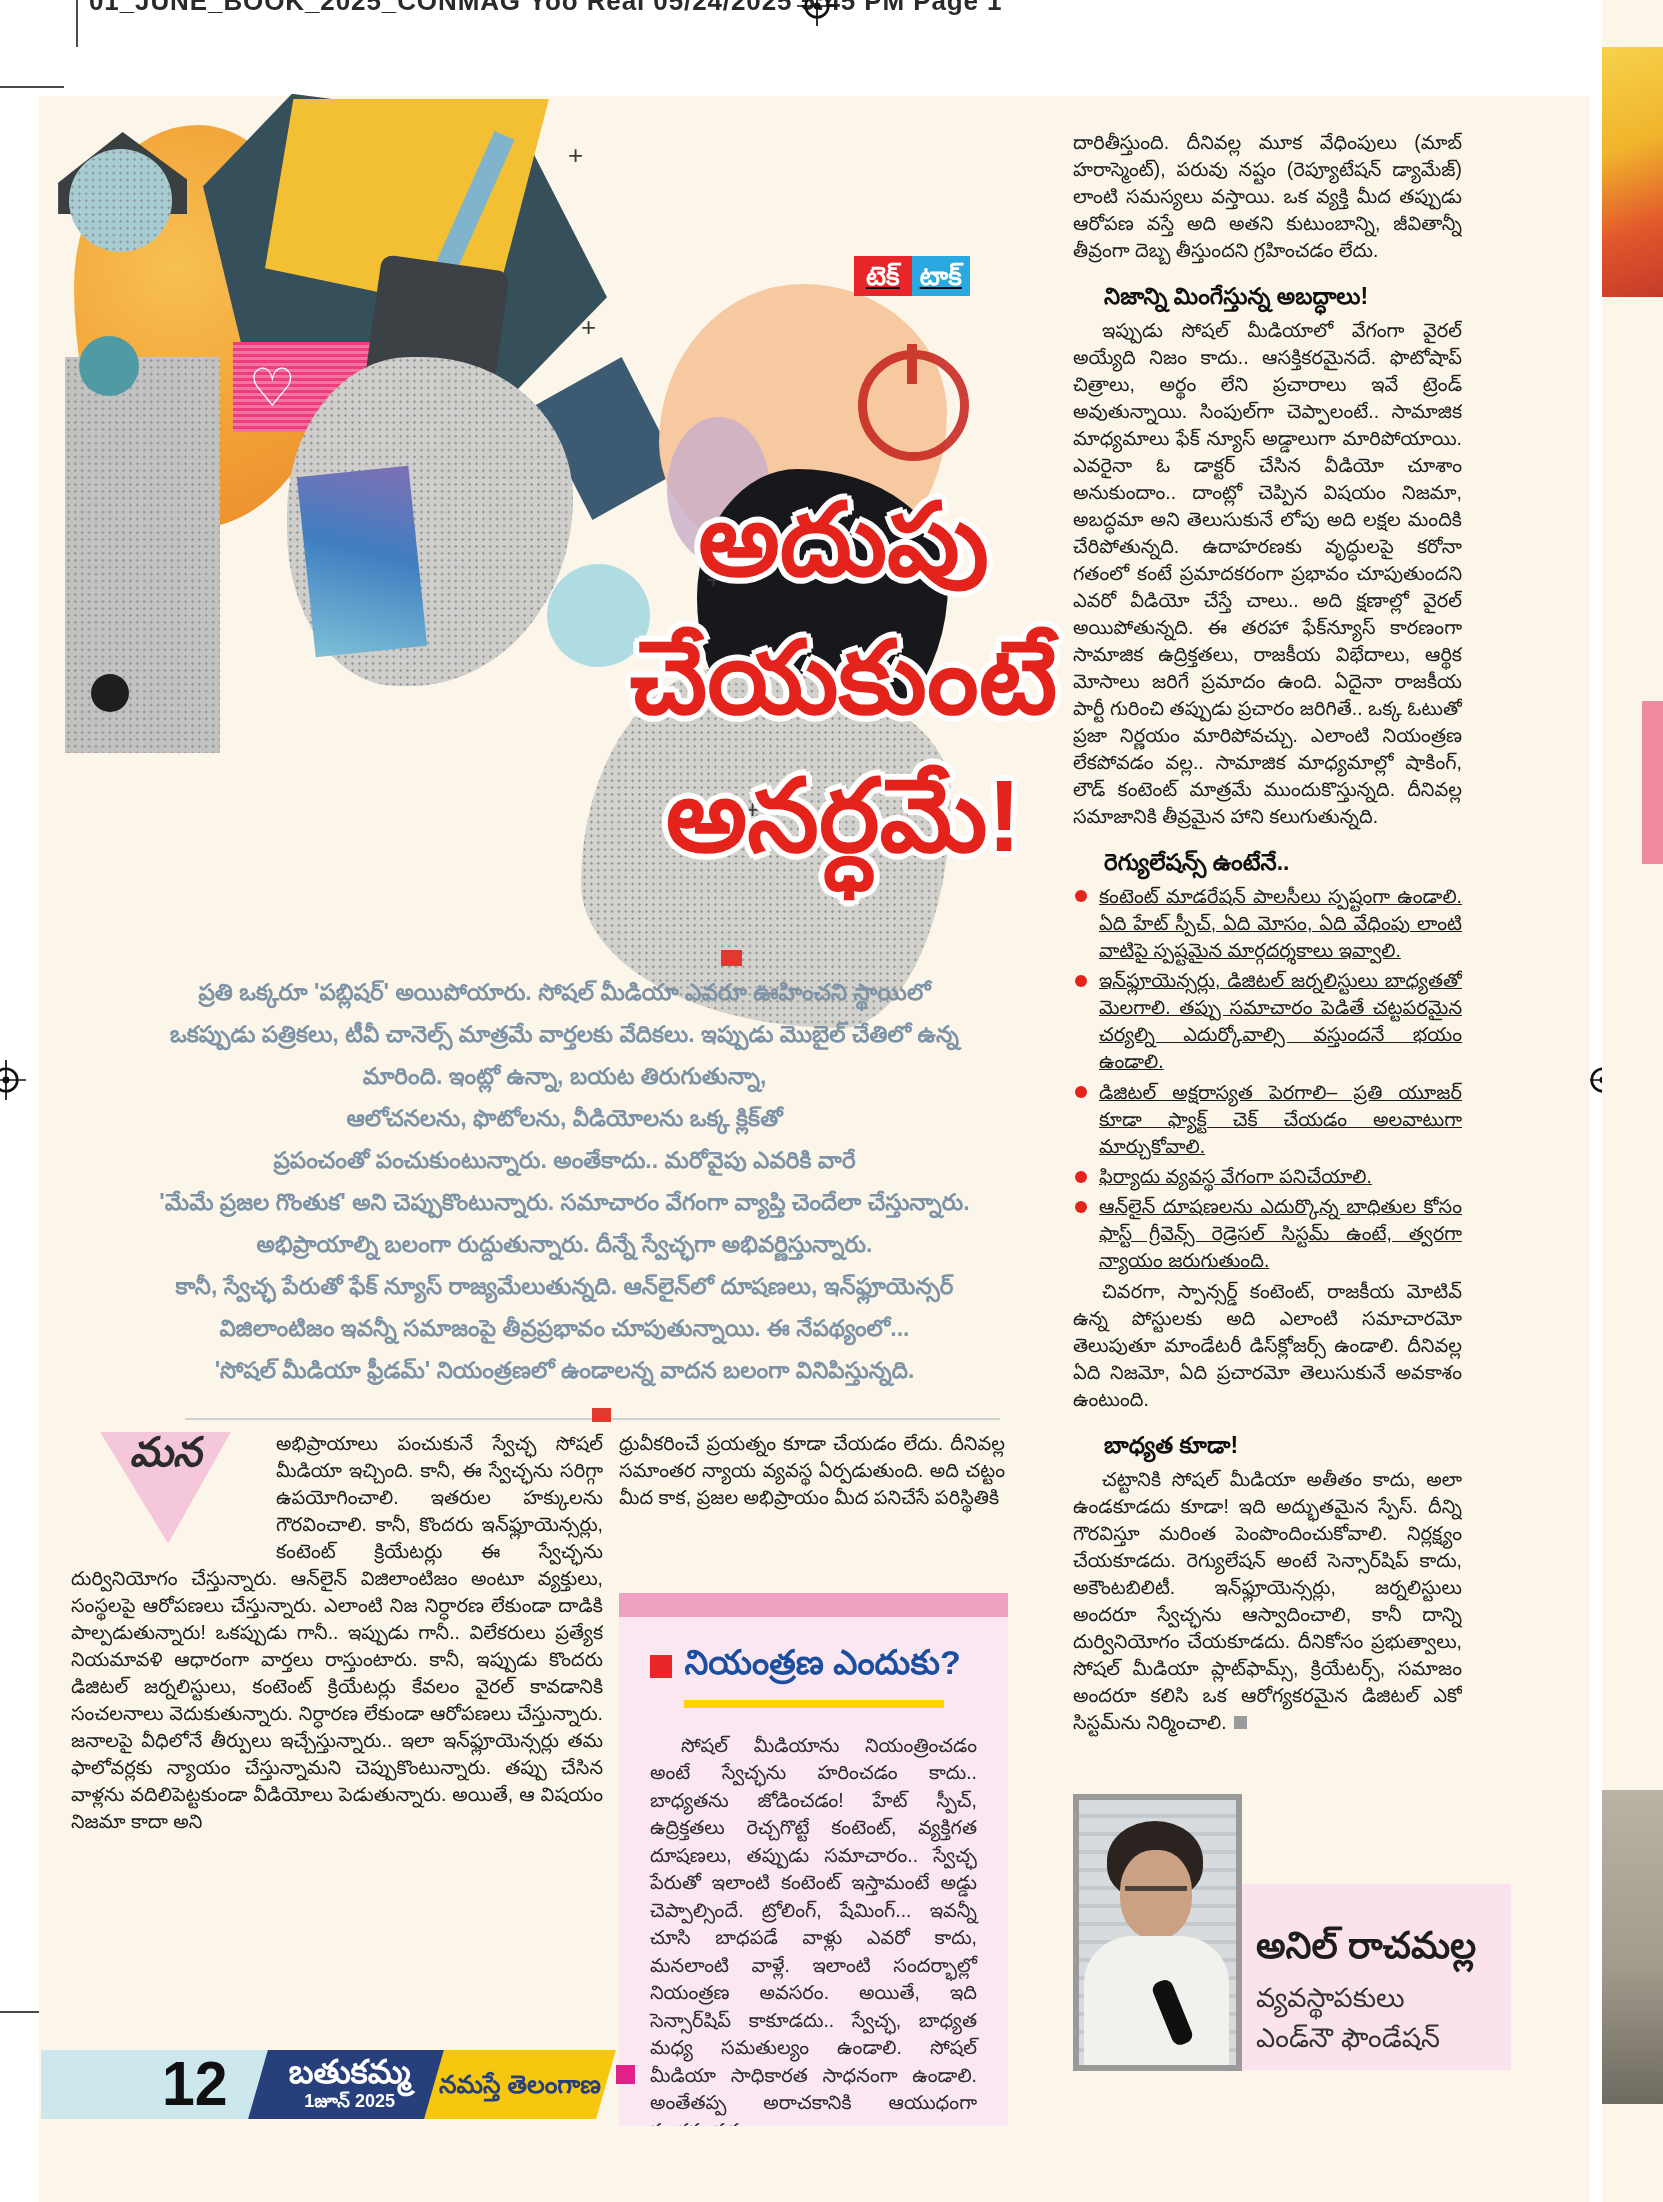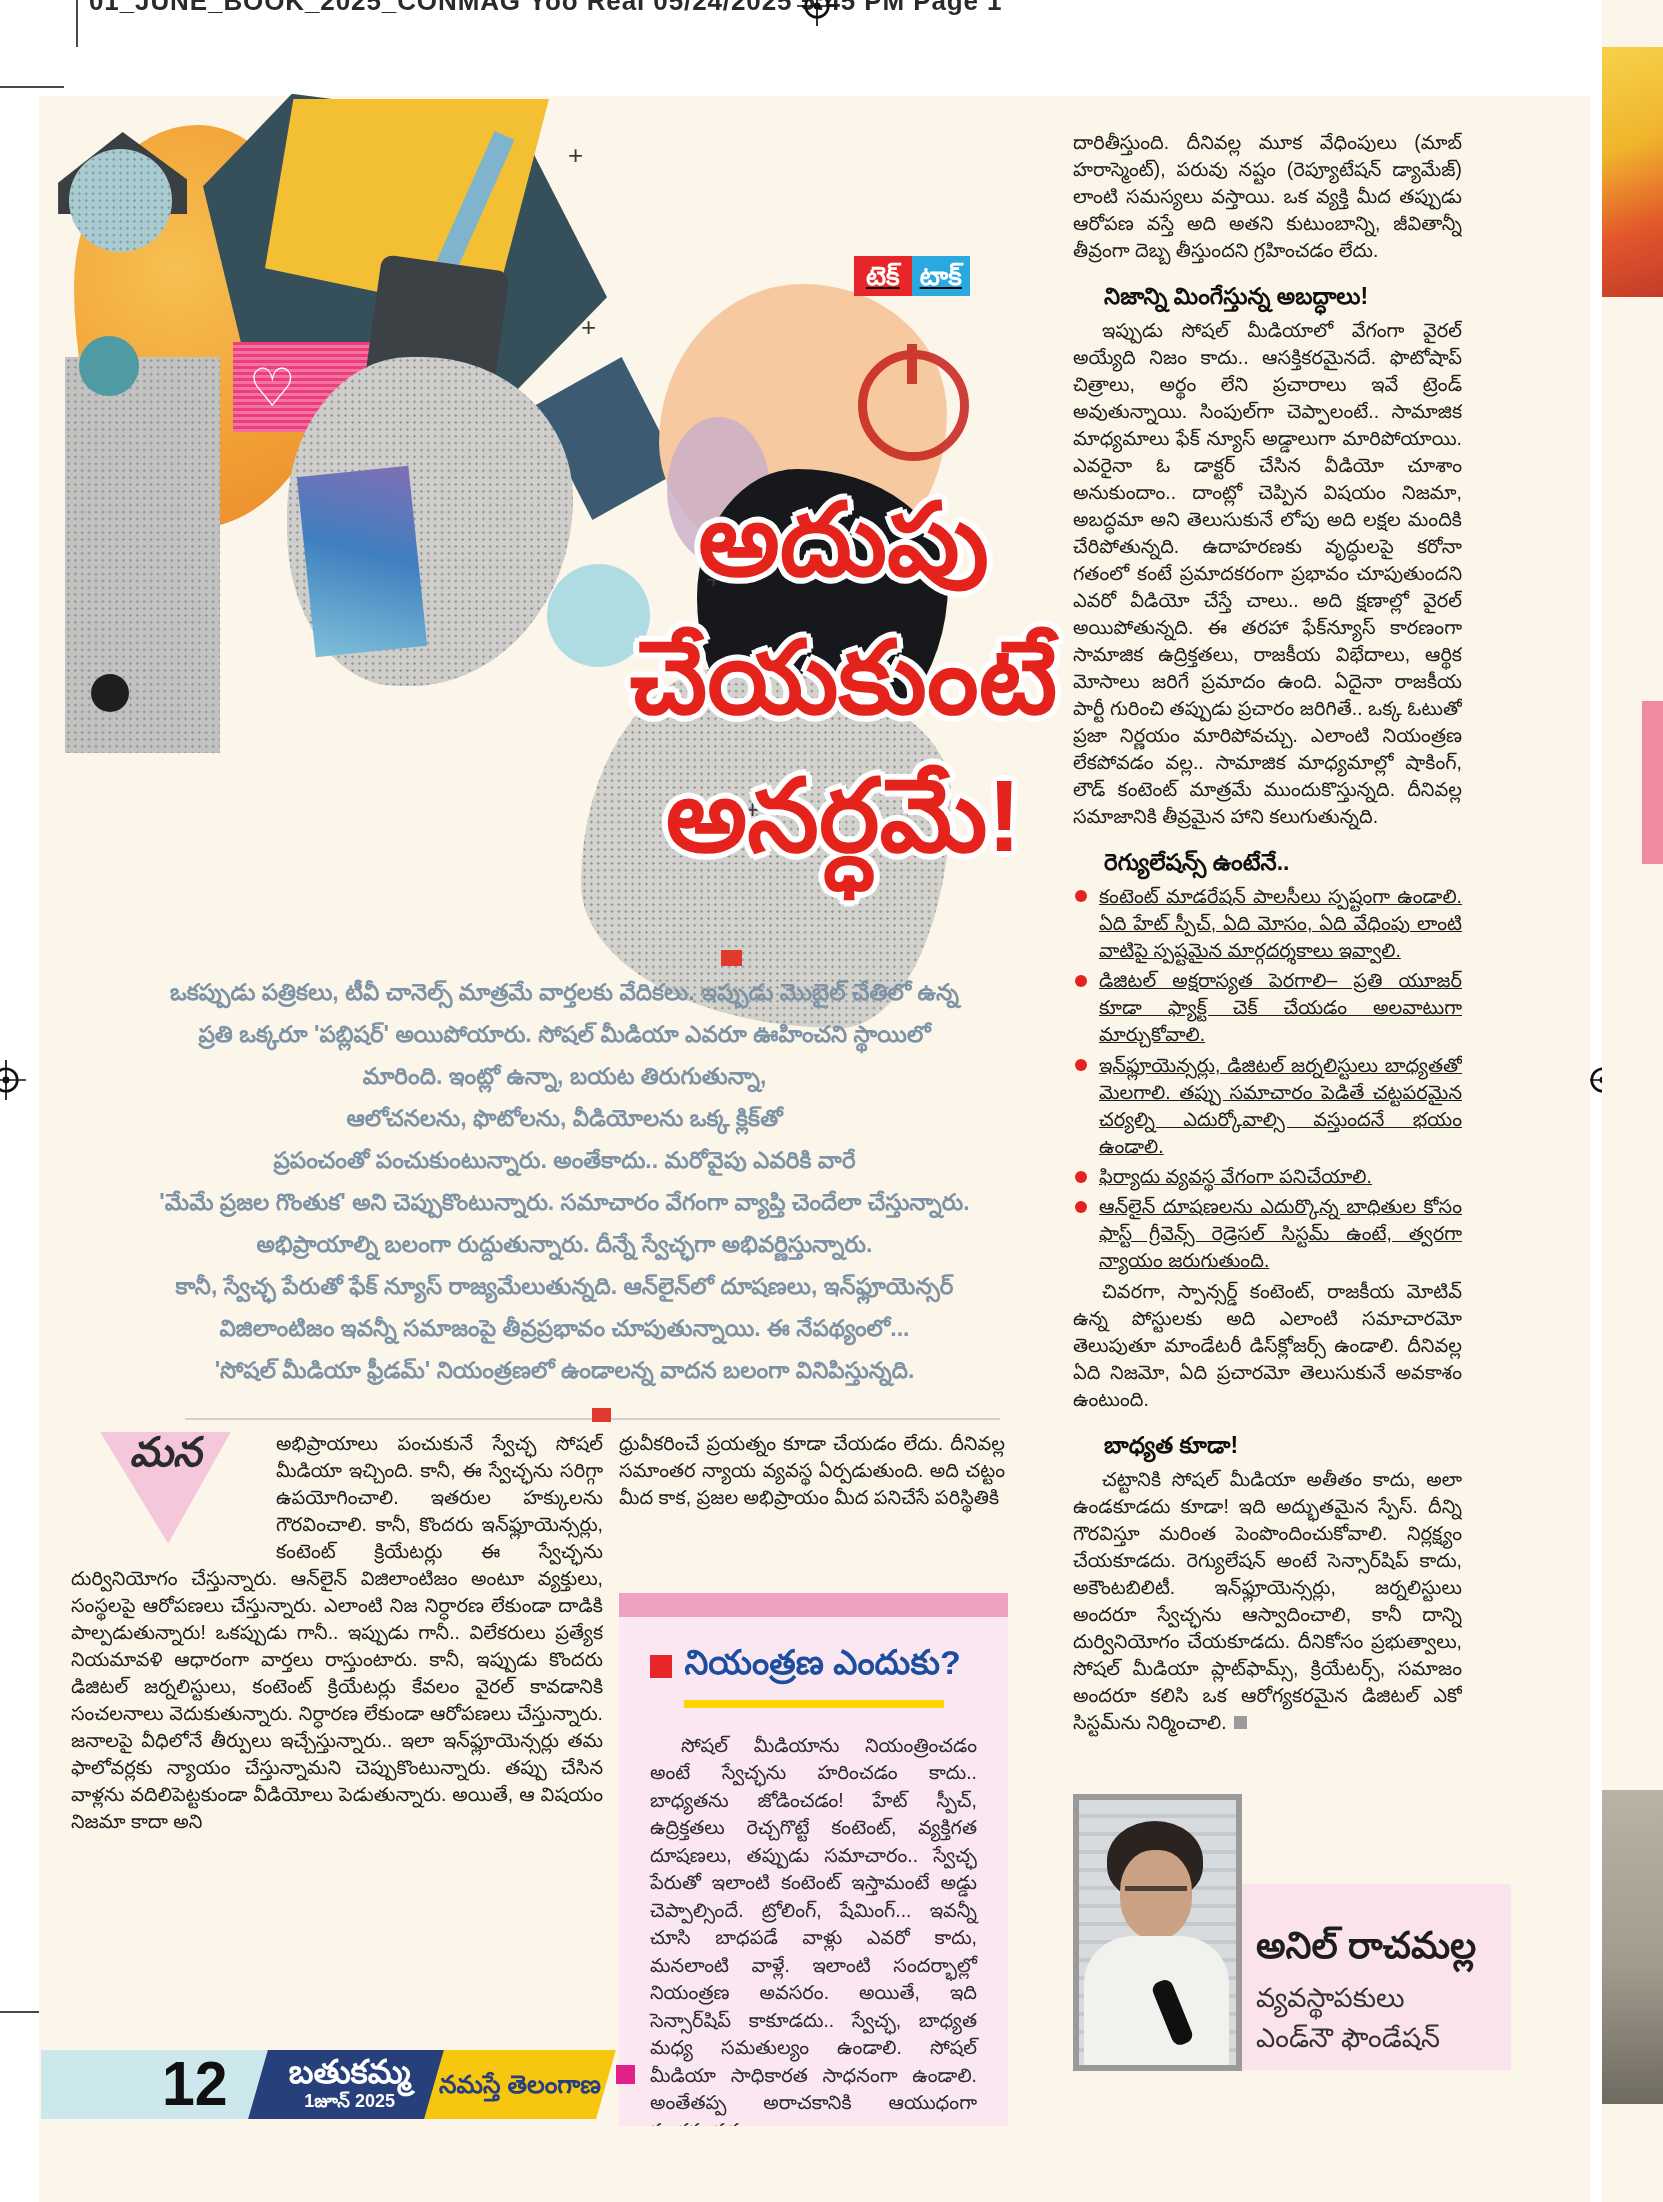--- a/index.html
+++ b/index.html
@@ -179,22 +179,22 @@
   </div>
 
   <div class="headline">
     <div>అదుపు</div>
     <div>చేయకుంటే</div>
     <div>అనర్ధమే!</div>
   </div>
 
   <div class="redsq" style="left:721px;top:950px;width:20.6px;height:15.5px;"></div>
   <div class="intro">
+    <div>ప్రతి ఒక్కరూ 'పబ్లిషర్' అయిపోయారు. సోషల్ మీడియా ఎవరూ ఊహించని స్థాయిలో</div>
     <div>ఒకప్పుడు పత్రికలు, టీవీ చానెల్స్ మాత్రమే వార్తలకు వేదికలు. ఇప్పుడు మొబైల్ చేతిలో ఉన్న</div>
-    <div>ప్రతి ఒక్కరూ 'పబ్లిషర్' అయిపోయారు. సోషల్ మీడియా ఎవరూ ఊహించని స్థాయిలో</div>
     <div>మారింది. ఇంట్లో ఉన్నా, బయట తిరుగుతున్నా,</div>
     <div>ఆలోచనలను, ఫొటోలను, వీడియోలను ఒక్క క్లిక్‌తో</div>
     <div>ప్రపంచంతో పంచుకుంటున్నారు. అంతేకాదు.. మరోవైపు ఎవరికి వారే</div>
     <div>'మేమే ప్రజల గొంతుక' అని చెప్పుకొంటున్నారు. సమాచారం వేగంగా వ్యాప్తి చెందేలా చేస్తున్నారు.</div>
     <div>అభిప్రాయాల్ని బలంగా రుద్దుతున్నారు. దీన్నే స్వేచ్ఛగా అభివర్ణిస్తున్నారు.</div>
     <div>కానీ, స్వేచ్ఛ పేరుతో ఫేక్ న్యూస్ రాజ్యమేలుతున్నది. ఆన్‌లైన్‌లో దూషణలు, ఇన్‌ఫ్లూయెన్సర్</div>
     <div>విజిలాంటిజం ఇవన్నీ సమాజంపై తీవ్రప్రభావం చూపుతున్నాయి. ఈ నేపథ్యంలో...</div>
     <div>'సోషల్ మీడియా ఫ్రీడమ్' నియంత్రణలో ఉండాలన్న వాదన బలంగా వినిపిస్తున్నది.</div>
   </div>
 
@@ -223,22 +223,22 @@
     <div class="body">సోషల్ మీడియాను నియంత్రించడం అంటే స్వేచ్ఛను హరించడం కాదు.. బాధ్యతను జోడించడం! హేట్ స్పీచ్, ఉద్రిక్తతలు రెచ్చగొట్టే కంటెంట్, వ్యక్తిగత దూషణలు, తప్పుడు సమాచారం.. స్వేచ్ఛ పేరుతో ఇలాంటి కంటెంట్ ఇస్తామంటే అడ్డు చెప్పాల్సిందే. ట్రోలింగ్, షేమింగ్... ఇవన్నీ చూసి బాధపడే వాళ్లు ఎవరో కాదు, మనలాంటి వాళ్లే. ఇలాంటి సందర్భాల్లో నియంత్రణ అవసరం. అయితే, ఇది సెన్సార్‌షిప్ కాకూడదు.. స్వేచ్ఛ, బాధ్యత మధ్య సమతుల్యం ఉండాలి. సోషల్ మీడియా సాధికారత సాధనంగా ఉండాలి. అంతేతప్ప అరాచకానికి ఆయుధంగా మారకూడదు.</div>
   </div>
 
   <div class="col3 bodytext">
     <p>దారితీస్తుంది. దీనివల్ల మూక వేధింపులు (మాబ్ హరాస్మెంట్), పరువు నష్టం (రెప్యూటేషన్ డ్యామేజ్) లాంటి సమస్యలు వస్తాయి. ఒక వ్యక్తి మీద తప్పుడు ఆరోపణ వస్తే అది అతని కుటుంబాన్ని, జీవితాన్నీ తీవ్రంగా దెబ్బ తీస్తుందని గ్రహించడం లేదు.</p>
     <h3>నిజాన్ని మింగేస్తున్న అబద్ధాలు!</h3>
     <p class="indent">ఇప్పుడు సోషల్ మీడియాలో వేగంగా వైరల్ అయ్యేది నిజం కాదు.. ఆసక్తికరమైనదే. ఫొటోషాప్ చిత్రాలు, అర్థం లేని ప్రచారాలు ఇవే ట్రెండ్ అవుతున్నాయి. సింపుల్‌గా చెప్పాలంటే.. సామాజిక మాధ్యమాలు ఫేక్ న్యూస్ అడ్డాలుగా మారిపోయాయి. ఎవరైనా ఓ డాక్టర్ చేసిన వీడియో చూశాం అనుకుందాం.. దాంట్లో చెప్పిన విషయం నిజమా, అబద్ధమా అని తెలుసుకునే లోపు అది లక్షల మందికి చేరిపోతున్నది. ఉదాహరణకు వృద్ధులపై కరోనా గతంలో కంటే ప్రమాదకరంగా ప్రభావం చూపుతుందని ఎవరో వీడియో చేస్తే చాలు.. అది క్షణాల్లో వైరల్ అయిపోతున్నది. ఈ తరహా ఫేక్‌న్యూస్ కారణంగా సామాజిక ఉద్రిక్తతలు, రాజకీయ విభేదాలు, ఆర్థిక మోసాలు జరిగే ప్రమాదం ఉంది. ఏదైనా రాజకీయ పార్టీ గురించి తప్పుడు ప్రచారం జరిగితే.. ఒక్క ఓటుతో ప్రజా నిర్ణయం మారిపోవచ్చు. ఎలాంటి నియంత్రణ లేకపోవడం వల్ల.. సామాజిక మాధ్యమాల్లో షాకింగ్, లౌడ్ కంటెంట్ మాత్రమే ముందుకొస్తున్నది. దీనివల్ల సమాజానికి తీవ్రమైన హాని కలుగుతున్నది.</p>
     <h3>రెగ్యులేషన్స్ ఉంటేనే..</h3>
     <ul>
       <li>కంటెంట్ మాడరేషన్ పాలసీలు స్పష్టంగా ఉండాలి. ఏది హేట్ స్పీచ్, ఏది మోసం, ఏది వేధింపు లాంటి వాటిపై స్పష్టమైన మార్గదర్శకాలు ఇవ్వాలి.</li>
+      <li>ఇన్‌ఫ్లూయెన్సర్లు, డిజిటల్ జర్నలిస్టులు బాధ్యతతో మెలగాలి. తప్పు సమాచారం పెడితే చట్టపరమైన చర్యల్ని ఎదుర్కోవాల్సి వస్తుందనే భయం ఉండాలి.</li>
       <li>డిజిటల్ అక్షరాస్యత పెరగాలి– ప్రతి యూజర్ కూడా ఫ్యాక్ట్ చెక్ చేయడం అలవాటుగా మార్చుకోవాలి.</li>
-      <li>ఇన్‌ఫ్లూయెన్సర్లు, డిజిటల్ జర్నలిస్టులు బాధ్యతతో మెలగాలి. తప్పు సమాచారం పెడితే చట్టపరమైన చర్యల్ని ఎదుర్కోవాల్సి వస్తుందనే భయం ఉండాలి.</li>
       <li>ఫిర్యాదు వ్యవస్థ వేగంగా పనిచేయాలి.</li>
       <li>ఆన్‌లైన్ దూషణలను ఎదుర్కొన్న బాధితుల కోసం ఫాస్ట్ గ్రీవెన్స్ రెడ్రెసల్ సిస్టమ్ ఉంటే, త్వరగా న్యాయం జరుగుతుంది.</li>
     </ul>
     <p class="indent">చివరగా, స్పాన్సర్డ్ కంటెంట్, రాజకీయ మోటివ్ ఉన్న పోస్టులకు అది ఎలాంటి సమాచారమో తెలుపుతూ మాండేటరీ డిస్‌క్లోజర్స్ ఉండాలి. దీనివల్ల ఏది నిజమో, ఏది ప్రచారమో తెలుసుకునే అవకాశం ఉంటుంది.</p>
     <h3>బాధ్యత కూడా!</h3>
     <p class="indent endsq">చట్టానికి సోషల్ మీడియా అతీతం కాదు, అలా ఉండకూడదు కూడా! ఇది అద్భుతమైన స్పేస్. దీన్ని గౌరవిస్తూ మరింత పెంపొందించుకోవాలి. నిర్లక్ష్యం చేయకూడదు. రెగ్యులేషన్ అంటే సెన్సార్‌షిప్ కాదు, అకౌంటబిలిటీ. ఇన్‌ఫ్లూయెన్సర్లు, జర్నలిస్టులు అందరూ స్వేచ్ఛను ఆస్వాదించాలి, కానీ దాన్ని దుర్వినియోగం చేయకూడదు. దీనికోసం ప్రభుత్వాలు, సోషల్ మీడియా ప్లాట్‌ఫామ్స్, క్రియేటర్స్, సమాజం అందరూ కలిసి ఒక ఆరోగ్యకరమైన డిజిటల్ ఎకో సిస్టమ్‌ను నిర్మించాలి.</p>
   </div>
 
   <div class="captionbox">
     <div class="cap-name">అనిల్ రాచమల్ల</div>

